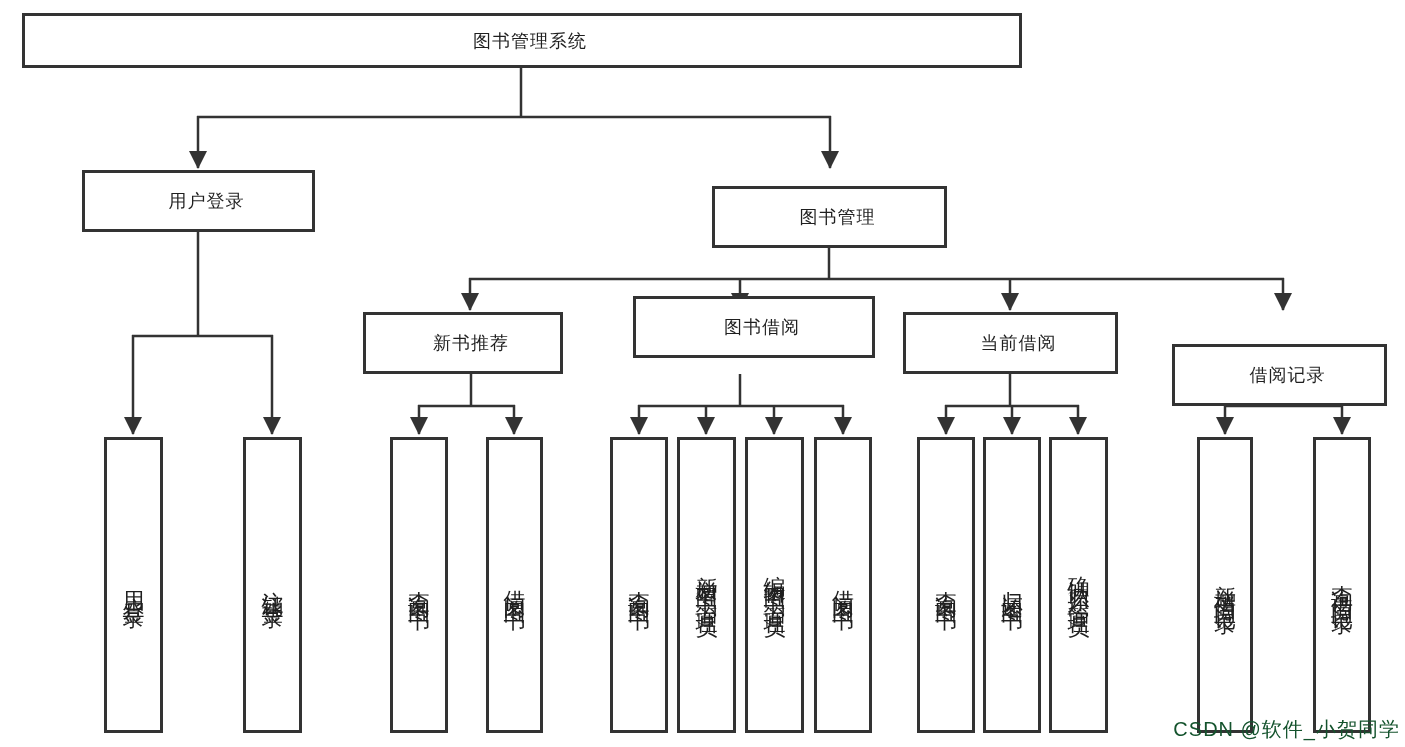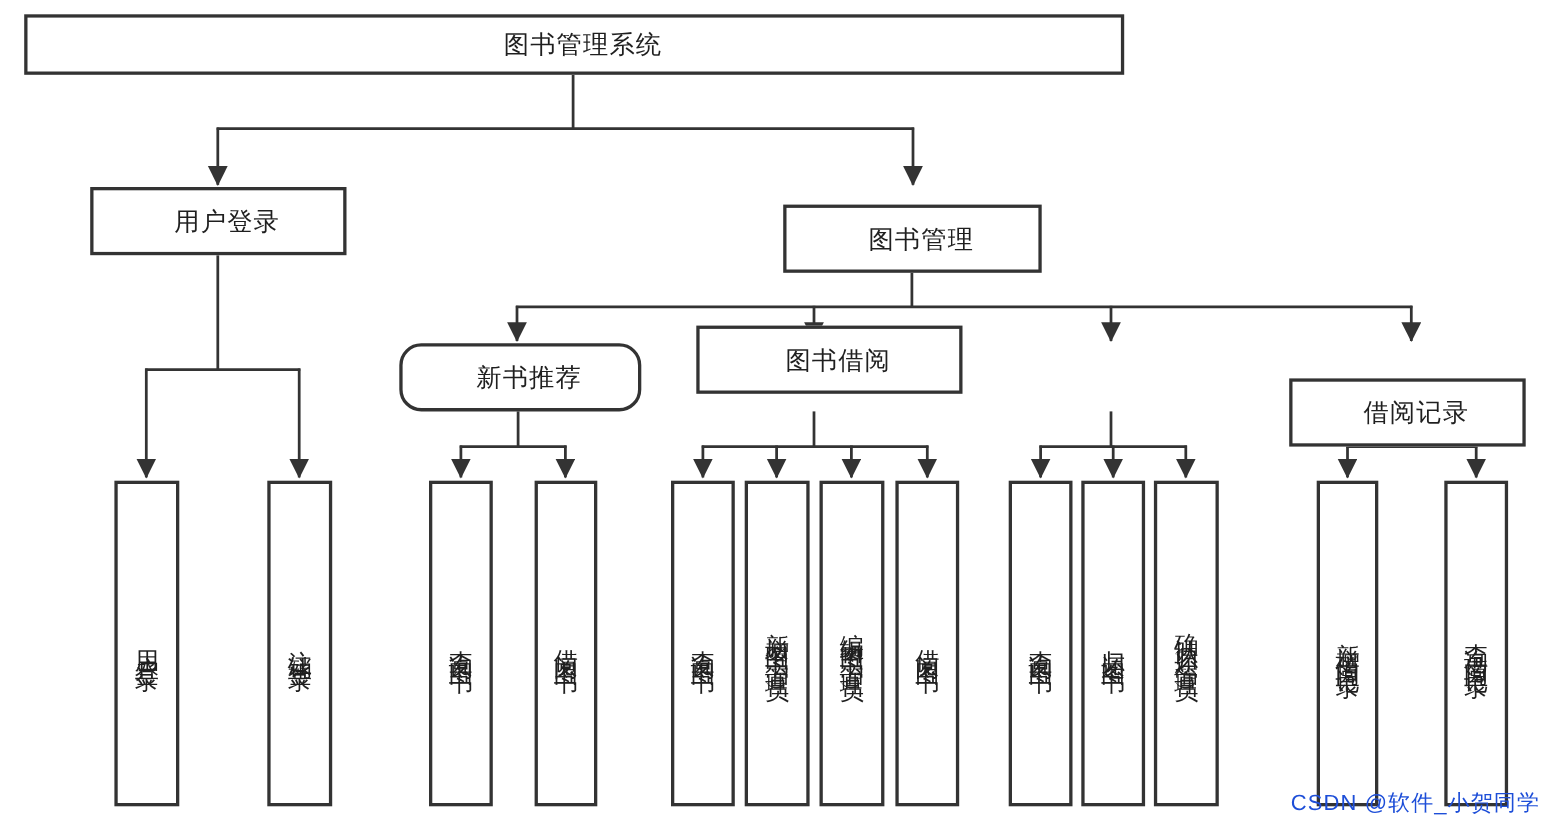--- a/index.html
+++ b/index.html
@@ -24,21 +24,21 @@
     pointer-events: none;
   }
   .box {
     position: absolute;
     box-sizing: border-box;
     border: 3px solid #333333;
     background: #ffffff;
     display: flex;
     align-items: center;
     justify-content: center;
-    font-size: 23px;
+    font-size: 18px;
     color: #1f1f1f;
     letter-spacing: 1px;
     white-space: nowrap;
     padding-left: 16px;
   }
   .leaf {
     position: absolute;
     box-sizing: border-box;
     border: 3px solid #333333;
     background: #ffffff;
@@ -54,21 +54,21 @@
     font-size: 22px;
     letter-spacing: 6px;
     color: #1f1f1f;
     white-space: nowrap;
     line-height: 1;
   }
   
   .n-root   { left: 22px;  top: 13px;  width: 1000px; height: 55px; }
   .n-l2a    { left: 82px;  top: 170px; width: 233px;  height: 62px; }
   .n-l2b    { left: 712px; top: 186px; width: 235px;  height: 62px; }
-  .n-l3a    { left: 363px; top: 312px; width: 220px;  height: 62px; border-radius: 20px; }
+  .n-l3a    { left: 363px; top: 312px; width: 200px;  height: 62px; }
   .n-l3b    { left: 633px; top: 296px; width: 242px;  height: 62px; }
   .n-l3c    { left: 903px; top: 312px; width: 215px;  height: 62px; }
   .n-l3d    { left: 1172px;top: 312px; width: 215px;  height: 62px; margin-top: 32px; }
   .lf-0  { left: 104px;  width: 59px; }
   .lf-1  { left: 243px;  width: 59px; }
   .lf-2  { left: 390px;  width: 58px; }
   .lf-3  { left: 486px;  width: 57px; }
   .lf-4  { left: 610px;  width: 58px; }
   .lf-5  { left: 677px;  width: 59px; }
   .lf-6  { left: 745px;  width: 59px; }
@@ -76,21 +76,21 @@
   .lf-8  { left: 917px;  width: 58px; }
   .lf-9  { left: 983px;  width: 58px; }
   .lf-10 { left: 1049px; width: 59px; }
   .lf-11 { left: 1197px; width: 56px; }
   .lf-12 { left: 1313px; width: 58px; }
   .watermark {
     position: absolute;
     right: 5px;
     bottom: 4px;
     font-size: 20px;
-    color: #1d4ed8;
+    color: #14532d;
     letter-spacing: 1px;
     z-index: 10;
   }
   line { stroke: #333333; stroke-width: 2.5; }
 </style>
 </head>
 <body>
 
 <div class="canvas">
 
@@ -156,20 +156,21 @@
     </g>
   </svg>
 
   <div class="box n-root">图书管理系统</div>
 
   <div class="box n-l2a">用户登录</div>
   <div class="box n-l2b">图书管理</div>
 
   <div class="box n-l3a">新书推荐</div>
   <div class="box n-l3b">图书借阅</div>
+  <div class="box n-l3c">当前借阅</div>
   <div class="box n-l3d">借阅记录</div>
 
   <div class="leaf lf-0">
     <span class="vtext">用户登录</span>
   </div>
   <div class="leaf lf-1">
     <span class="vtext">注销登录</span>
   </div>
   <div class="leaf lf-2">
     <span class="vtext">查询图书</span>

